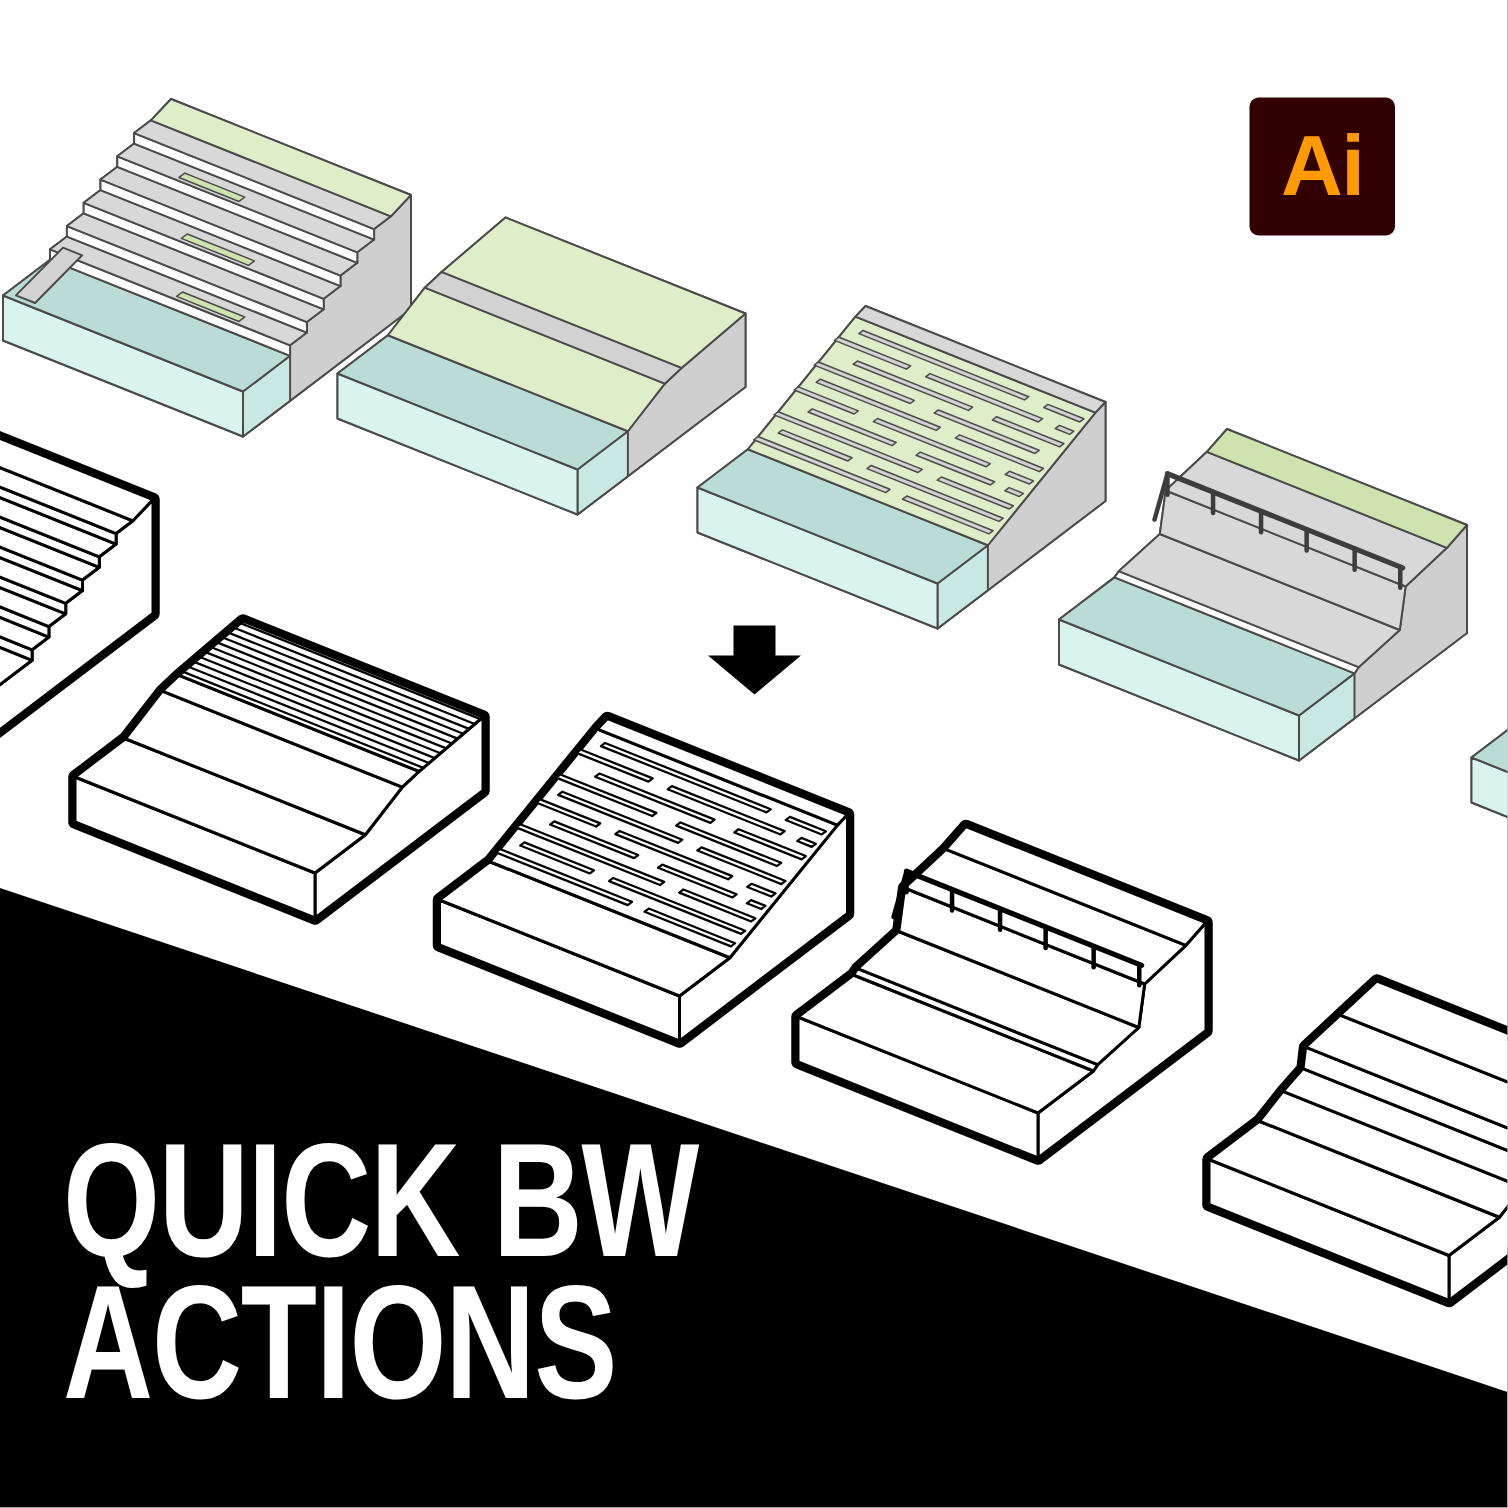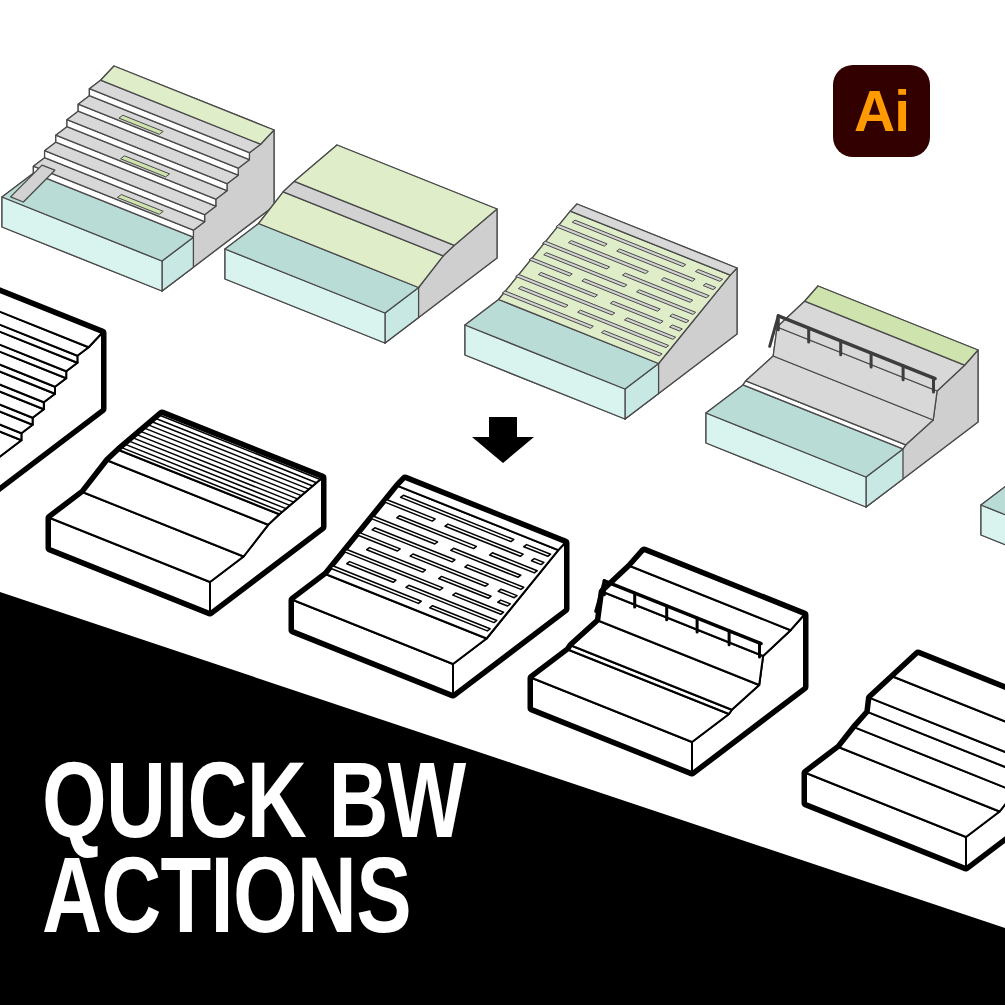--- a/index.html
+++ b/index.html
@@ -4,21 +4,21 @@
 <style>
   html,body{margin:0;padding:0;background:#888;}
   .canvas{
     position:relative;width:1005px;height:1005px;overflow:hidden;
     background:var(--bg,#ffffff);
     font-family:"Liberation Sans",sans-serif;
   }
   svg#scene{position:absolute;left:0;top:0;width:1005px;height:1005px;display:block;}
   .logo{
     position:absolute;left:833px;top:65px;width:97px;height:92px;
-    background:var(--logo-bg,#330000);border-radius:20px;
+    background:var(--logo-bg,#330000);border-radius:6px;
     display:flex;align-items:center;justify-content:center;
     color:var(--logo-fg,#ff9a00);
     font-weight:bold;font-size:57px;letter-spacing:-1px;
     font-family:"Liberation Sans",sans-serif;
   }
   .title{
     position:absolute;left:42px;top:752px;
     color:var(--title-color,#ffffff);
     font-weight:bold;font-size:108px;line-height:95px;
     transform:scaleX(0.77);transform-origin:0 0;

